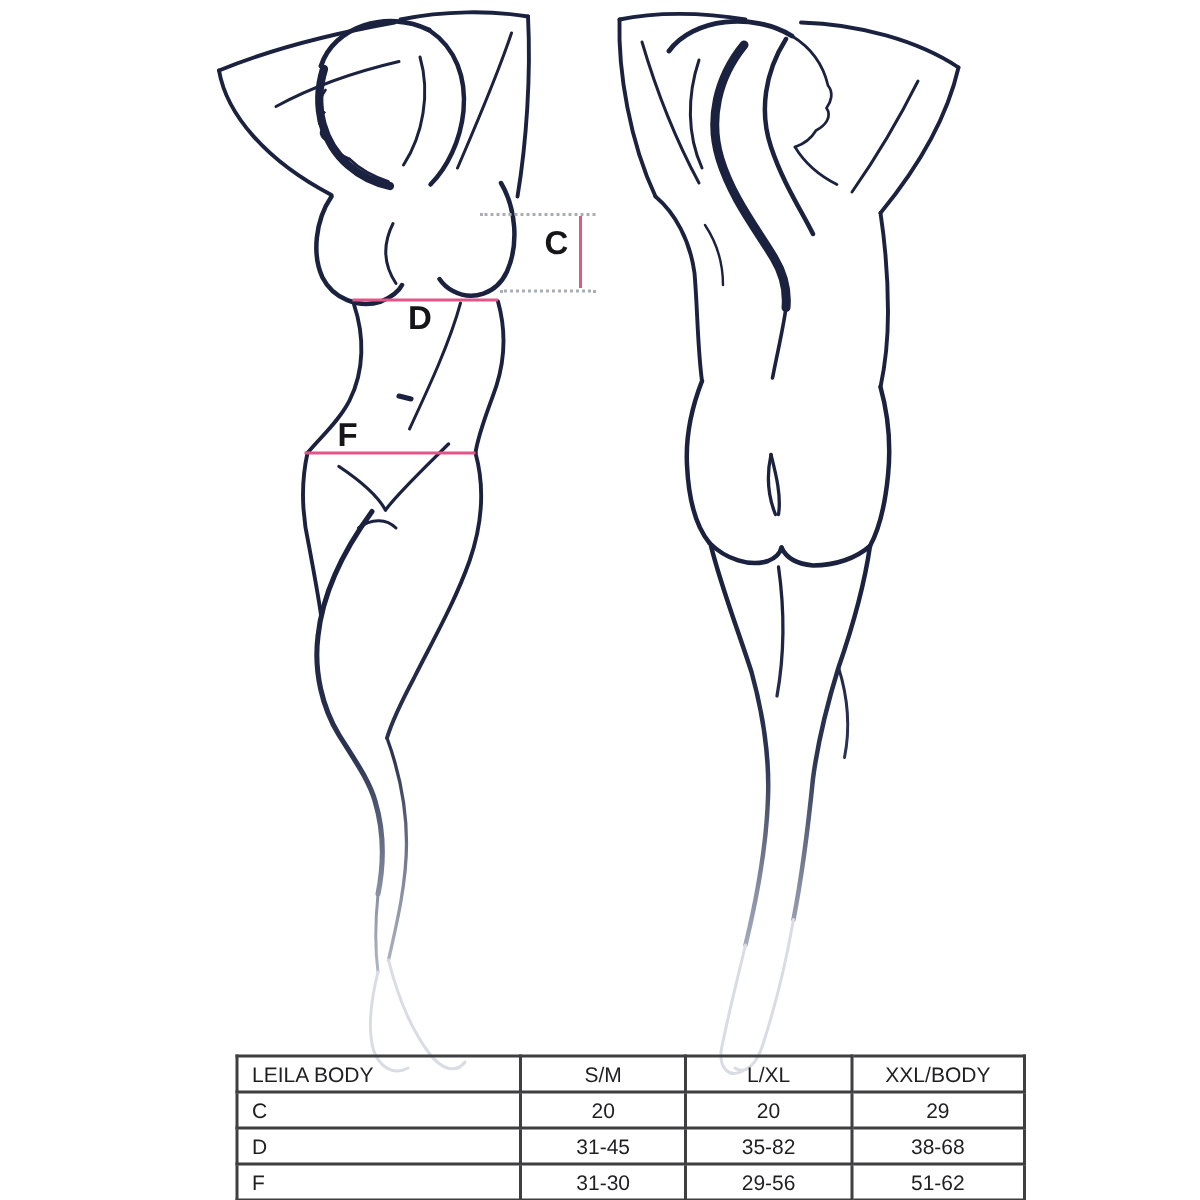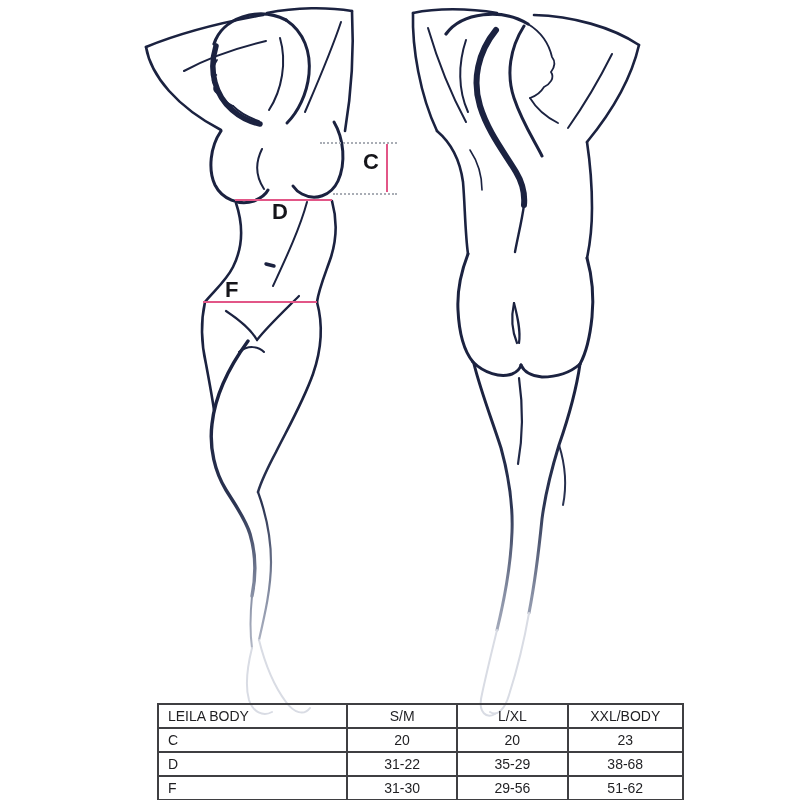--- a/index.html
+++ b/index.html
@@ -143,26 +143,26 @@
         <tr>
           <td class="rowhead">LEILA BODY</td>
           <td>S/M</td>
           <td>L/XL</td>
           <td>XXL/BODY</td>
         </tr>
         <tr>
           <td class="rowhead">C</td>
           <td>20</td>
           <td>20</td>
-          <td>23</td>
+          <td>29</td>
         </tr>
         <tr>
           <td class="rowhead">D</td>
-          <td>31-22</td>
-          <td>35-29</td>
+          <td>31-45</td>
+          <td>35-82</td>
           <td>38-68</td>
         </tr>
         <tr>
           <td class="rowhead">F</td>
           <td>31-30</td>
           <td>29-56</td>
           <td>51-62</td>
         </tr>
       </tbody>
     </table>

